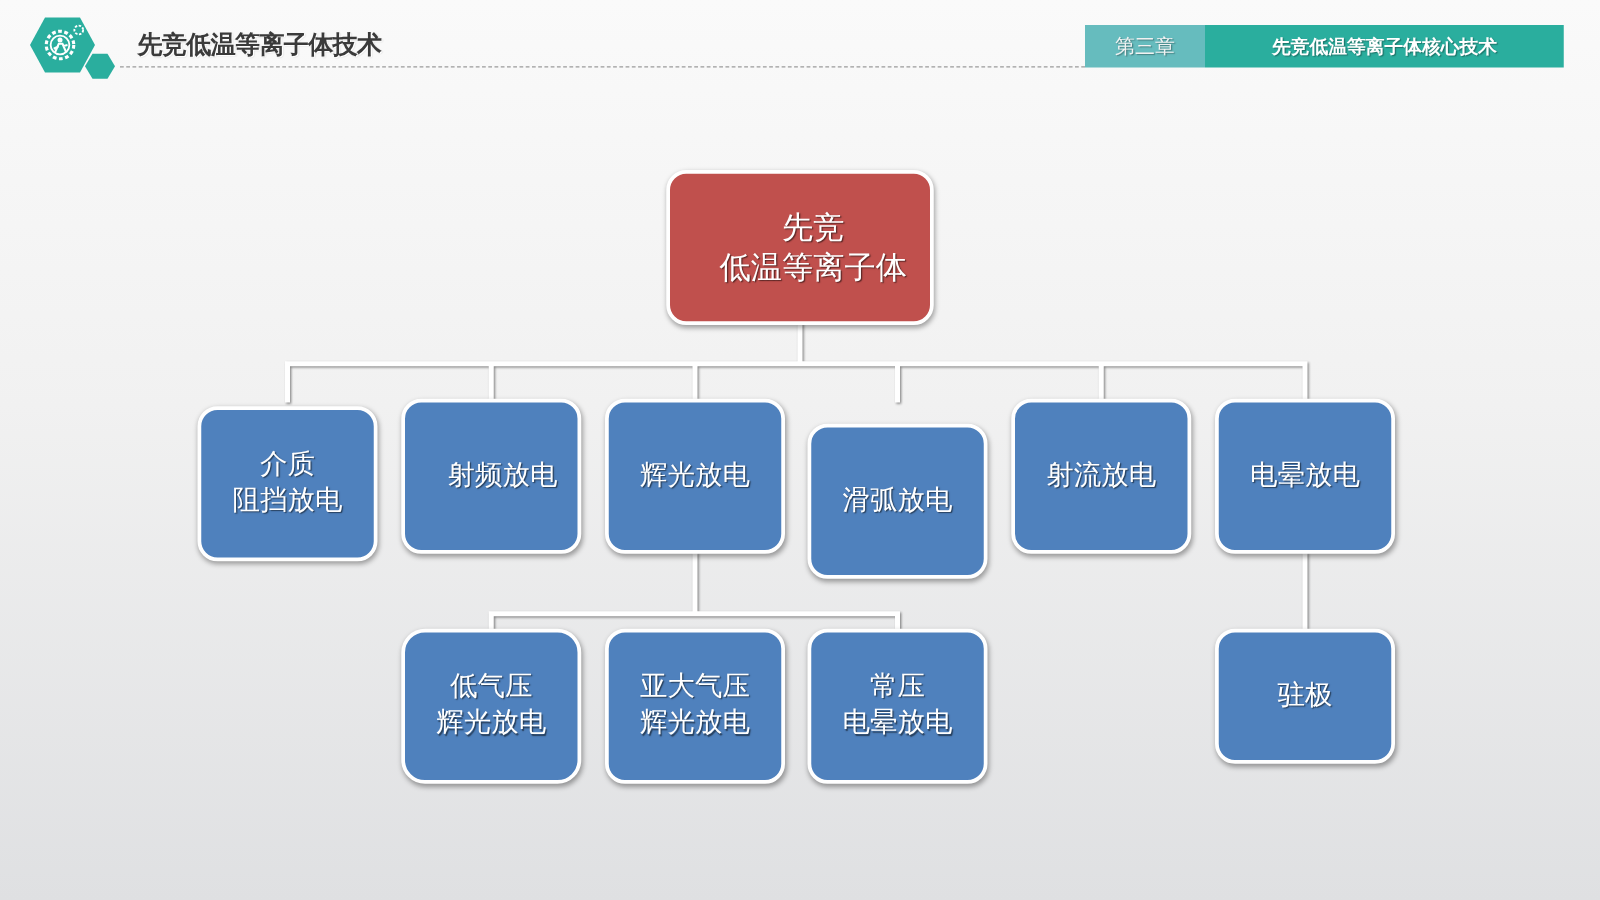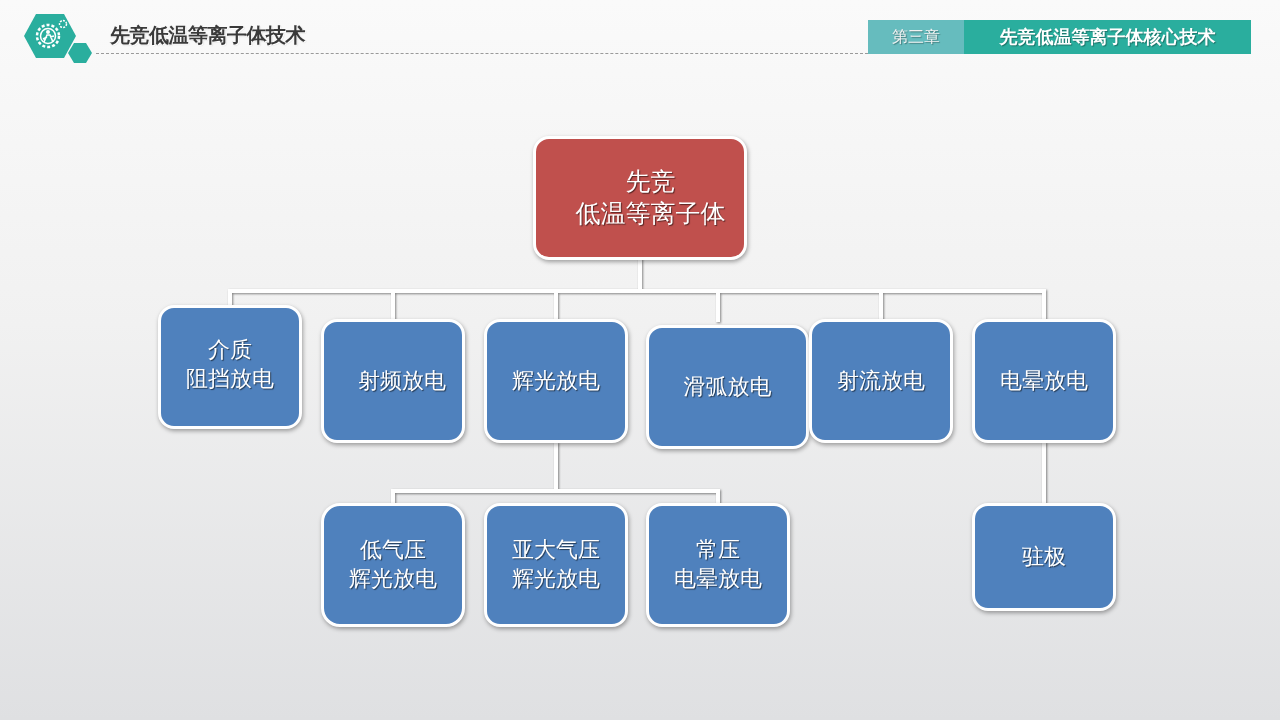--- a/index.html
+++ b/index.html
@@ -18,21 +18,21 @@
     position: absolute; left: 96px; top: 53px; width: 772px; height: 0;
     border-top: 1px dashed #9a9a9a;
   }
   .chapter-bar { position: absolute; left: 868px; top: 20px; height: 34px; display: flex; }
   .chapter-num {
     width: 96px; background: #66bcbe; color: #f2f2f2; font-size: 16px;
     display: flex; align-items: center; justify-content: center;
     text-shadow: 1px 1px 1px rgba(0,0,0,0.35);
   }
   .chapter-title {
-    width: 287px; background: #2aae9e; color: #ffffff; font-size: 18px; font-weight: bold;
+    width: 287px; background: #2aae9e; color: #ffffff; font-size: 15px; font-weight: bold;
     display: flex; align-items: center; justify-content: center;
     text-shadow: 1px 1px 1px rgba(0,0,0,0.35);
   }
   .connectors { position: absolute; left: 0; top: 0; width: 1280px; height: 720px; }
   .node {
     position: absolute; box-sizing: border-box; border: 3px solid #ffffff;
     border-radius: 16px; display: flex; align-items: center; justify-content: center;
     text-align: center; color: #ffffff; font-family: "DejaVu Serif", "Liberation Serif", serif;
     box-shadow: 1px 2px 4px rgba(0,0,0,0.35);
     text-shadow: 1px 1px 1px rgba(0,0,0,0.55);
@@ -69,25 +69,25 @@
     <path d="M393 291 V322 M556 291 V322 M718 291 V322 M881 291 V322"></path>
     <path d="M556 442 V491"></path>
     <path d="M393 505 V491 H718 V505"></path>
     <path d="M1044 442 V505"></path>
   </g>
 </svg>
 
 <div class="node root" style="left:533px; top:136px; width:214px; height:124px;">先竞
 低温等离子体</div>
 
-<div class="node child" style="left:158px; top:305px; width:144px; height:124px;font-family:Liberation Mono, monospace;">介质
+<div class="node child" style="left:158px; top:325px; width:144px; height:124px;">介质
 阻挡放电</div>
 <div class="node child" style="left:321px; top:319px; width:144px; height:124px;padding-left:18px;">射频放电</div>
 <div class="node child" style="left:484px; top:319px; width:144px; height:124px;">辉光放电</div>
-<div class="node child" style="left:646px; top:325px; width:163px; height:124px;text-align:right;">滑弧放电</div>
+<div class="node child" style="left:646px; top:339px; width:144px; height:124px;text-align:right;">滑弧放电</div>
 <div class="node child" style="left:809px; top:319px; width:144px; height:124px;">射流放电</div>
 <div class="node child" style="left:972px; top:319px; width:144px; height:124px;">电晕放电</div>
 
 <div class="node child" style="left:321px; top:503px; width:144px; height:124px;border-radius:19px;">低气压
 辉光放电</div>
 <div class="node child" style="left:484px; top:503px; width:144px; height:124px;">亚大气压
 辉光放电</div>
 <div class="node child" style="left:646px; top:503px; width:144px; height:124px;">常压
 电晕放电</div>
 

